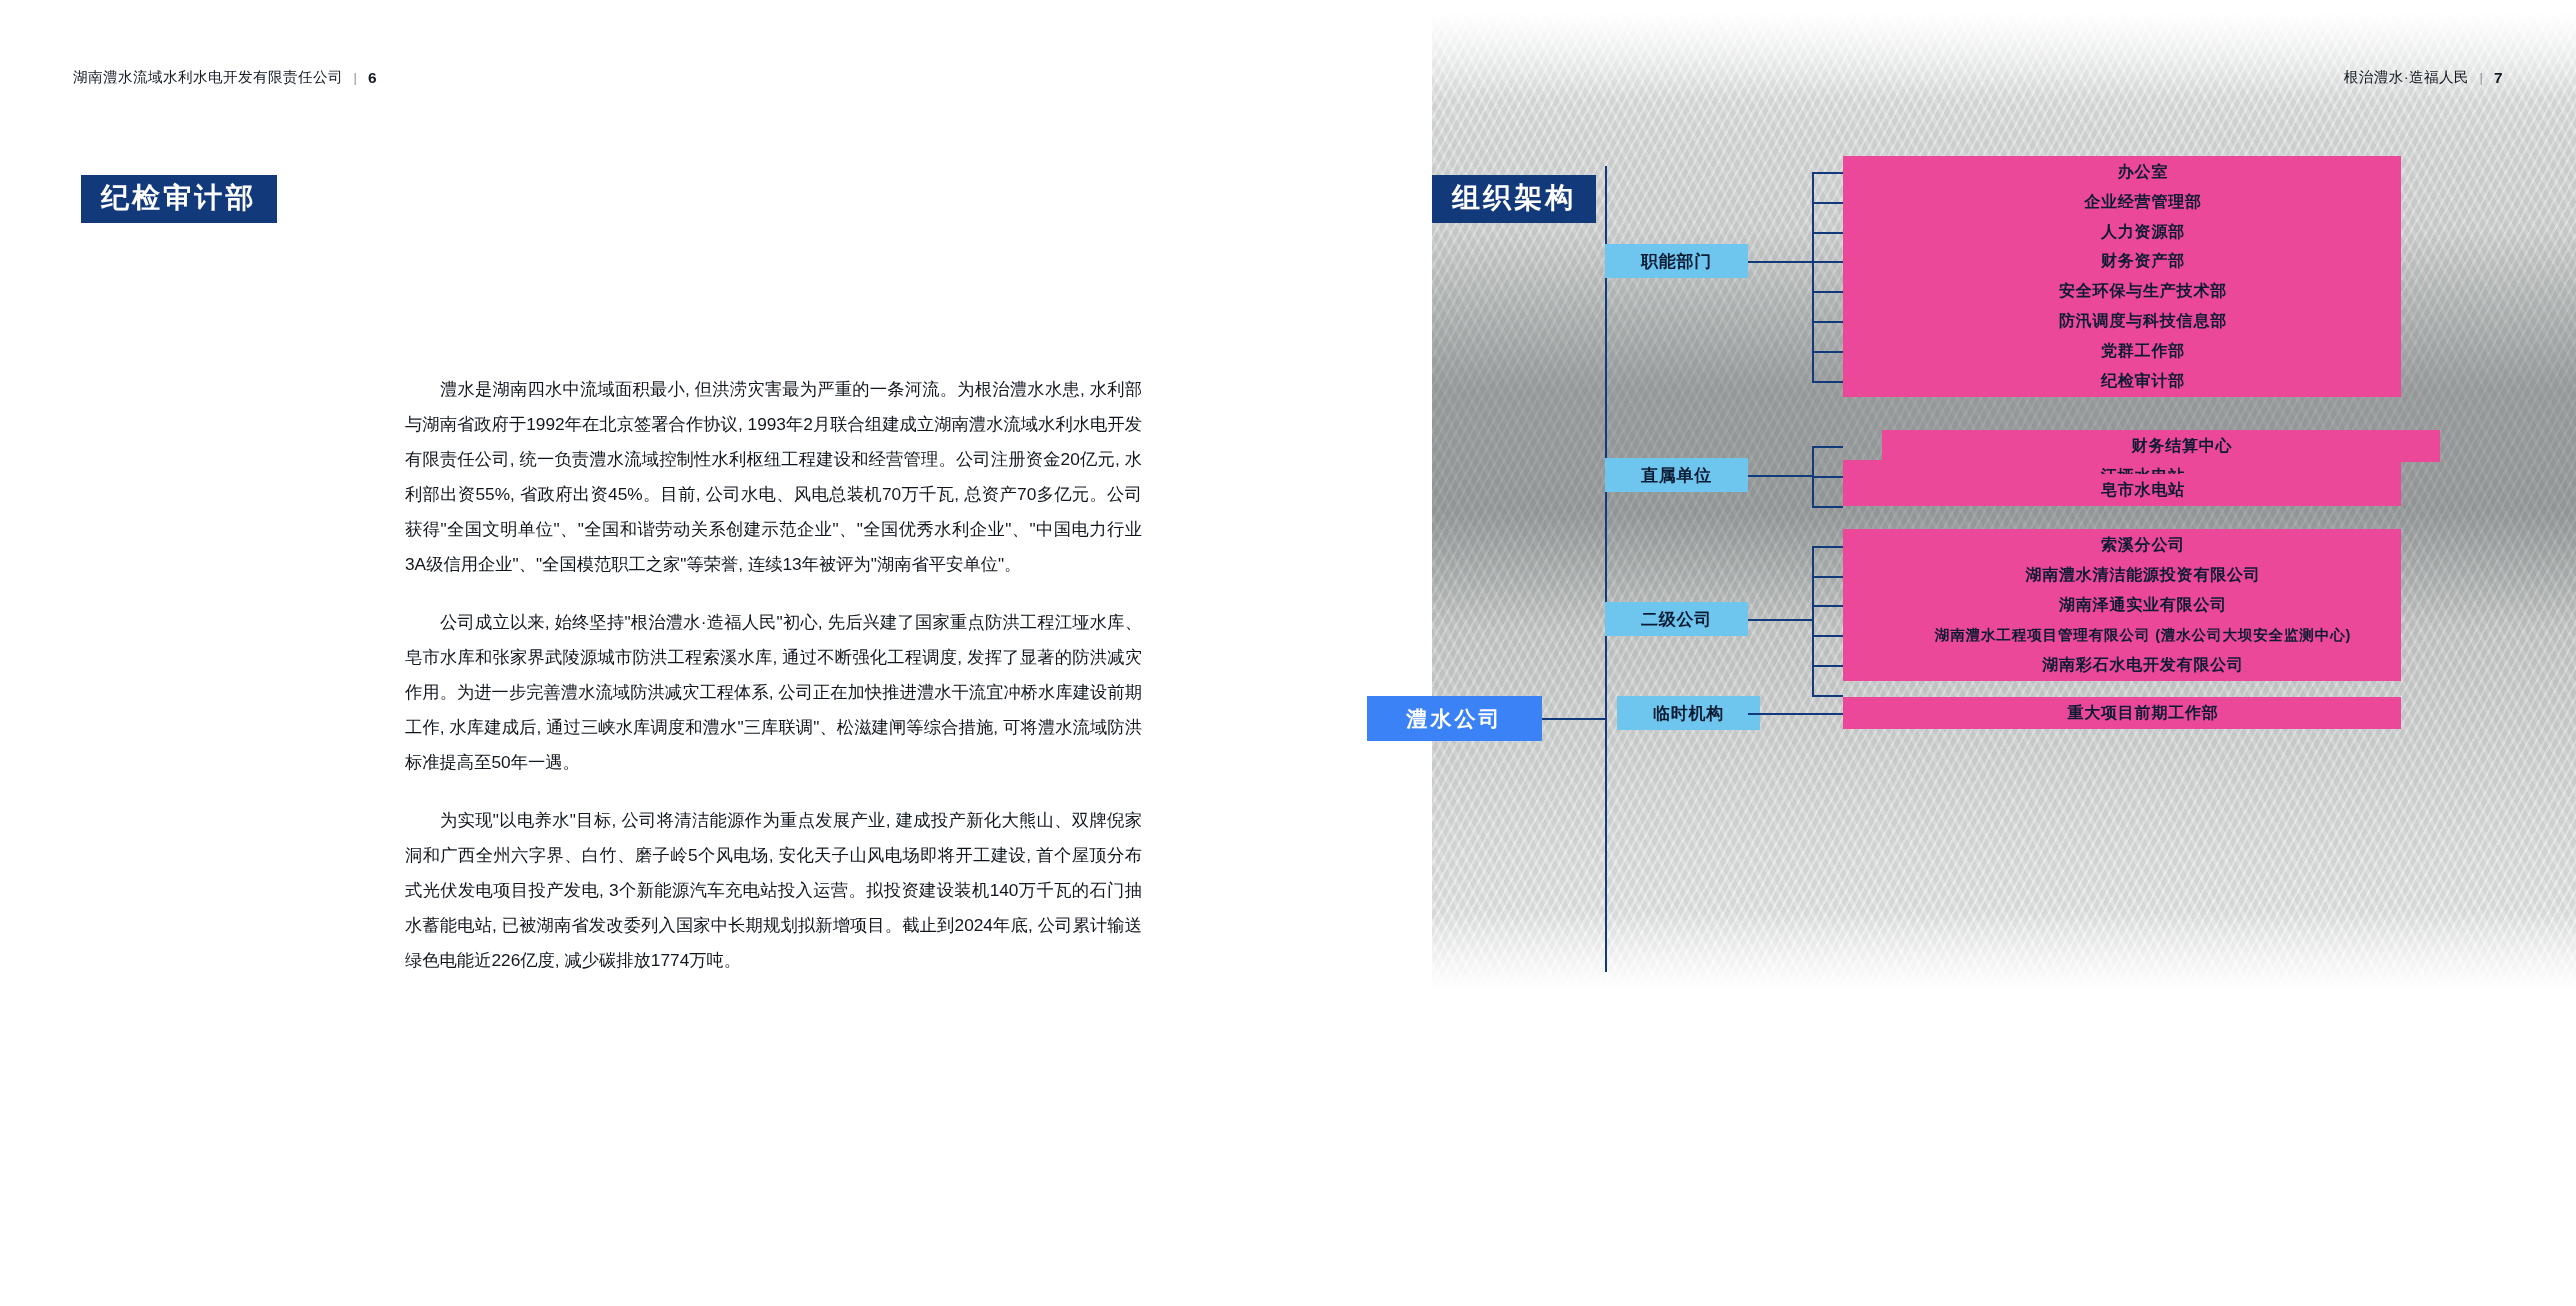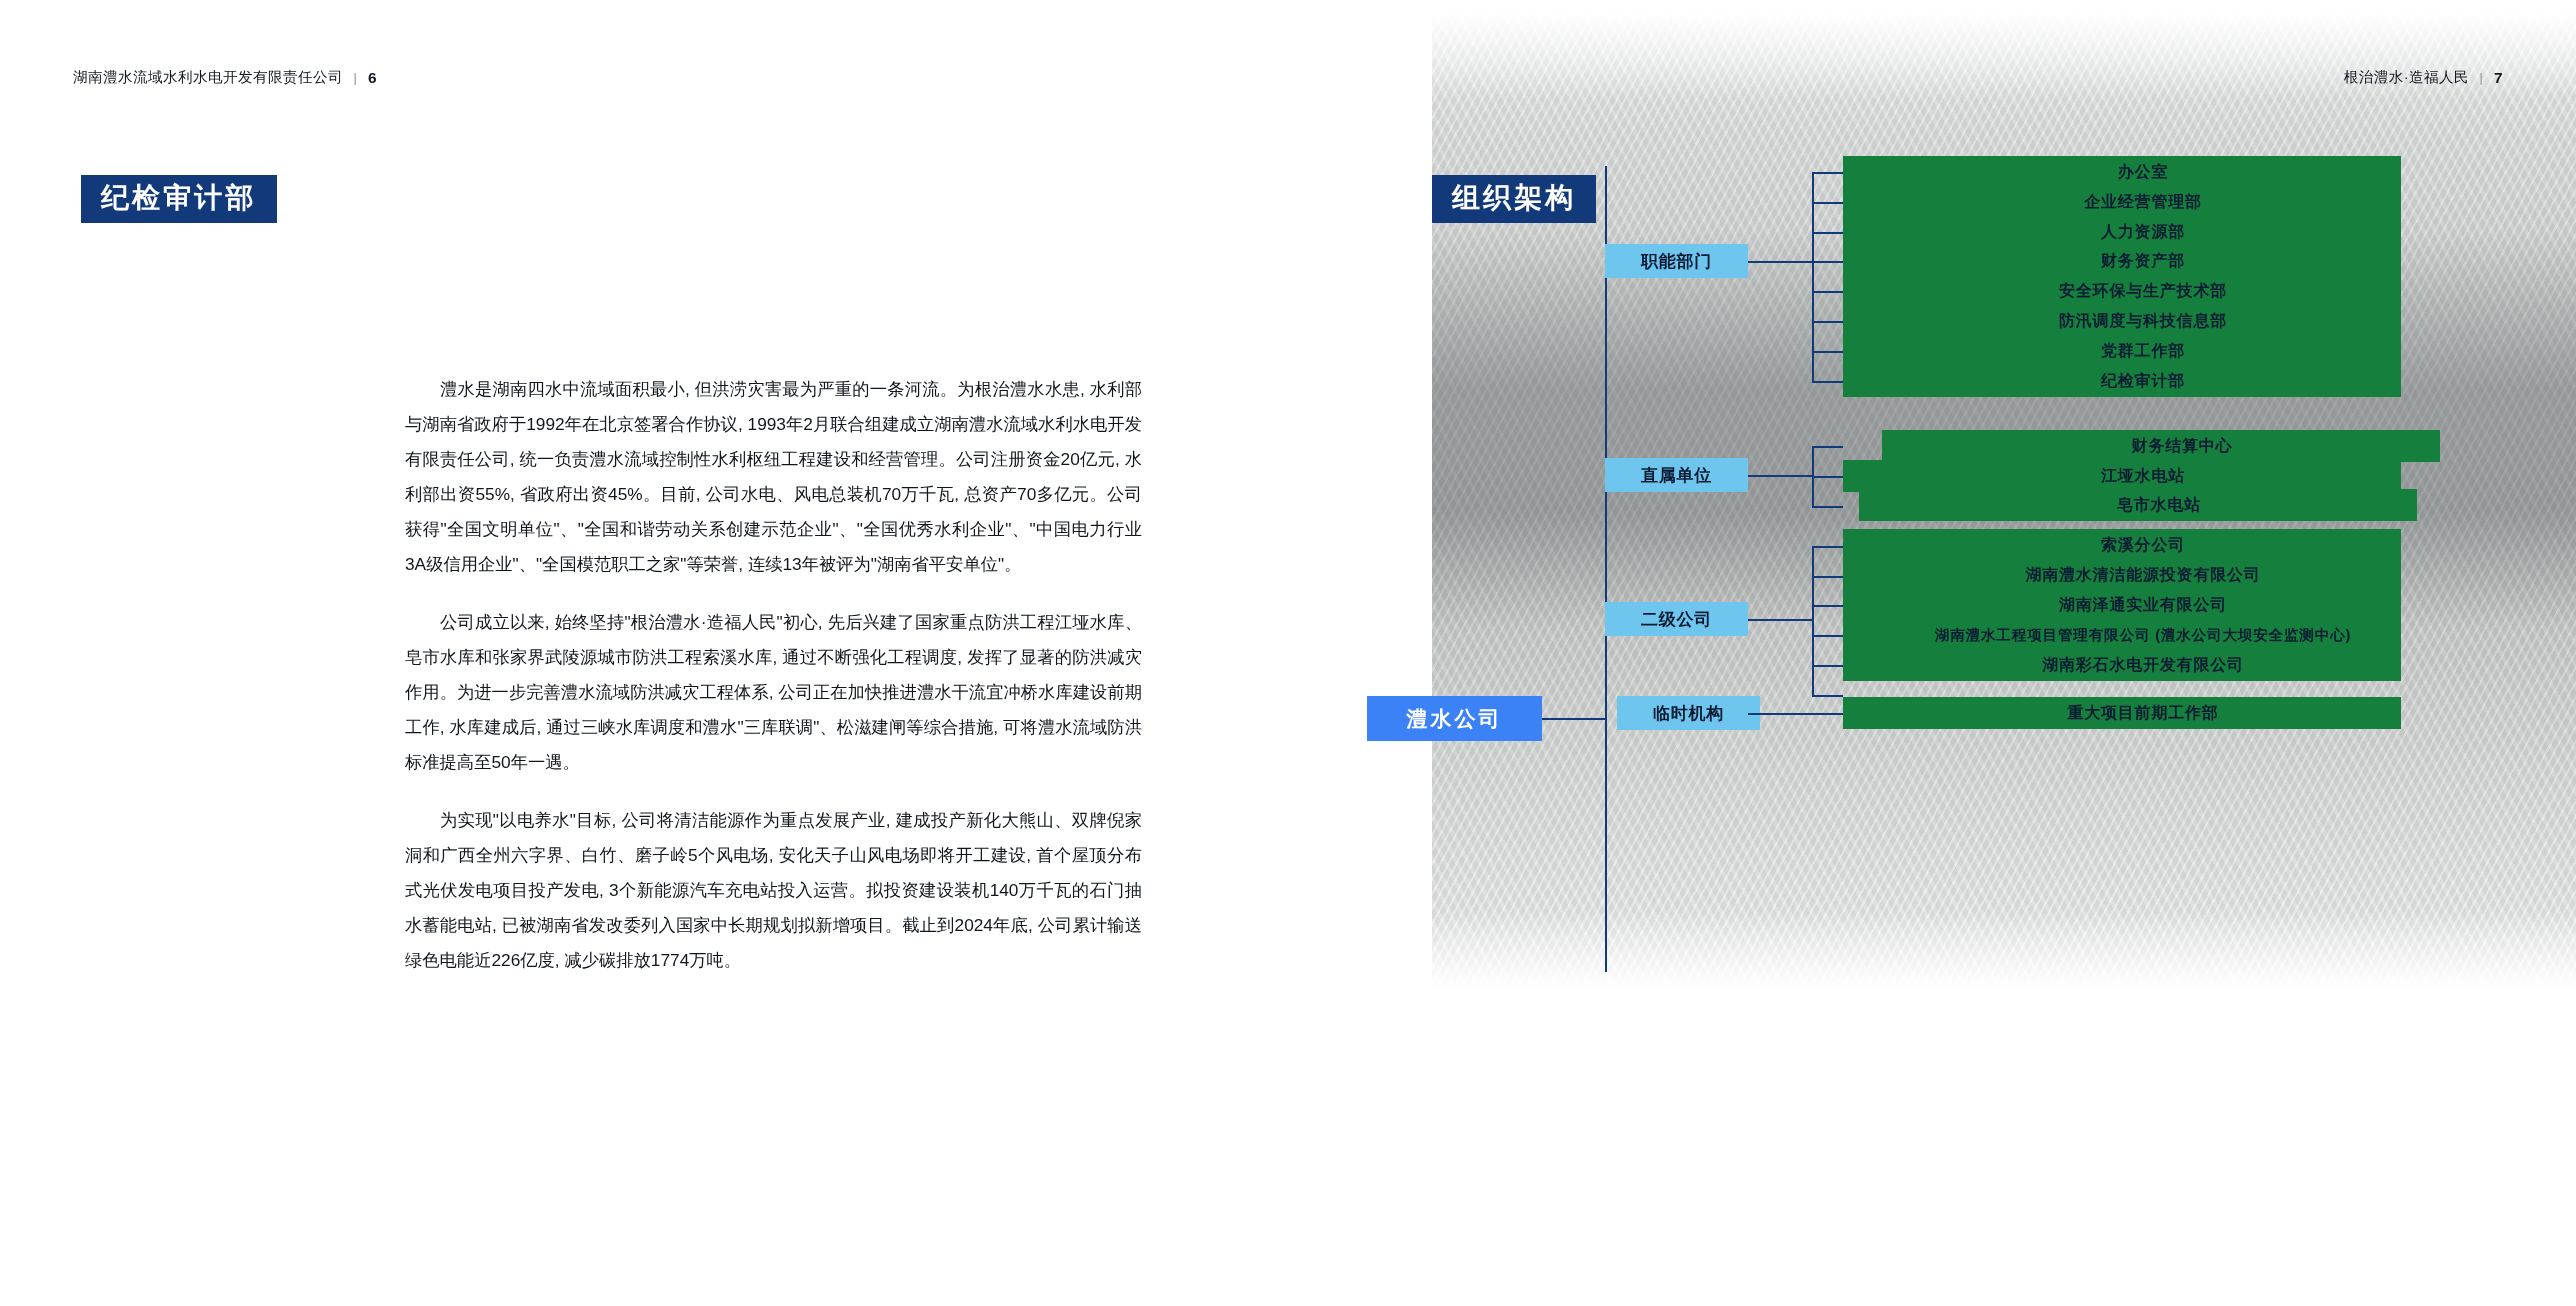--- a/index.html
+++ b/index.html
@@ -148,21 +148,21 @@
     align-items: center;
     justify-content: center;
     letter-spacing: 0.8px;
     white-space: nowrap;
     box-sizing: border-box;
   }
   .org-box.leaf {
     left: 476px;
     width: 558px;
     height: 32px;
-    background: #15803d;
+    background: #ec4899;
     padding-left: 42px;
   }
   .org-box.group {
     width: 143px;
     height: 34px;
     background: #6ec6ef;
     font-size: 17px;
   }
   .org-box.root {
     left: 0px;
@@ -255,21 +255,21 @@
   <div class="org-box group" style="left: 238px; top: 304px;">直属单位</div>
   <div class="connector h-line" style="left: 381px; top: 321px; width: 64px;"></div>
   <div class="connector v-line" style="left: 445px; top: 292px; height: 60px;"></div>
 
   <div class="connector h-line" style="left: 445px; top: 292px; width: 31px;"></div>
   <div class="connector h-line" style="left: 445px; top: 322px; width: 31px;"></div>
   <div class="connector h-line" style="left: 445px; top: 352px; width: 31px;"></div>
 
   <div class="org-box leaf" style="top: 276px; margin-left: 39px;">财务结算中心</div>
   <div class="org-box leaf" style="top: 306px;">江垭水电站</div>
-  <div class="org-box leaf" style="top: 335px; margin-left: 16px;">皂市水电站</div>
+  <div class="org-box leaf" style="top: 320px;">皂市水电站</div>
 
   <div class="org-box group" style="left: 238px; top: 448px;">二级公司</div>
   <div class="connector h-line" style="left: 381px; top: 465px; width: 64px;"></div>
   <div class="connector v-line" style="left: 445px; top: 392px; height: 150px;"></div>
 
   <div class="connector h-line" style="left: 445px; top: 392px; width: 31px;"></div>
   <div class="connector h-line" style="left: 445px; top: 422px; width: 31px;"></div>
   <div class="connector h-line" style="left: 445px; top: 451px; width: 31px;"></div>
   <div class="connector h-line" style="left: 445px; top: 481px; width: 31px;"></div>
   <div class="connector h-line" style="left: 445px; top: 511px; width: 31px;"></div>

